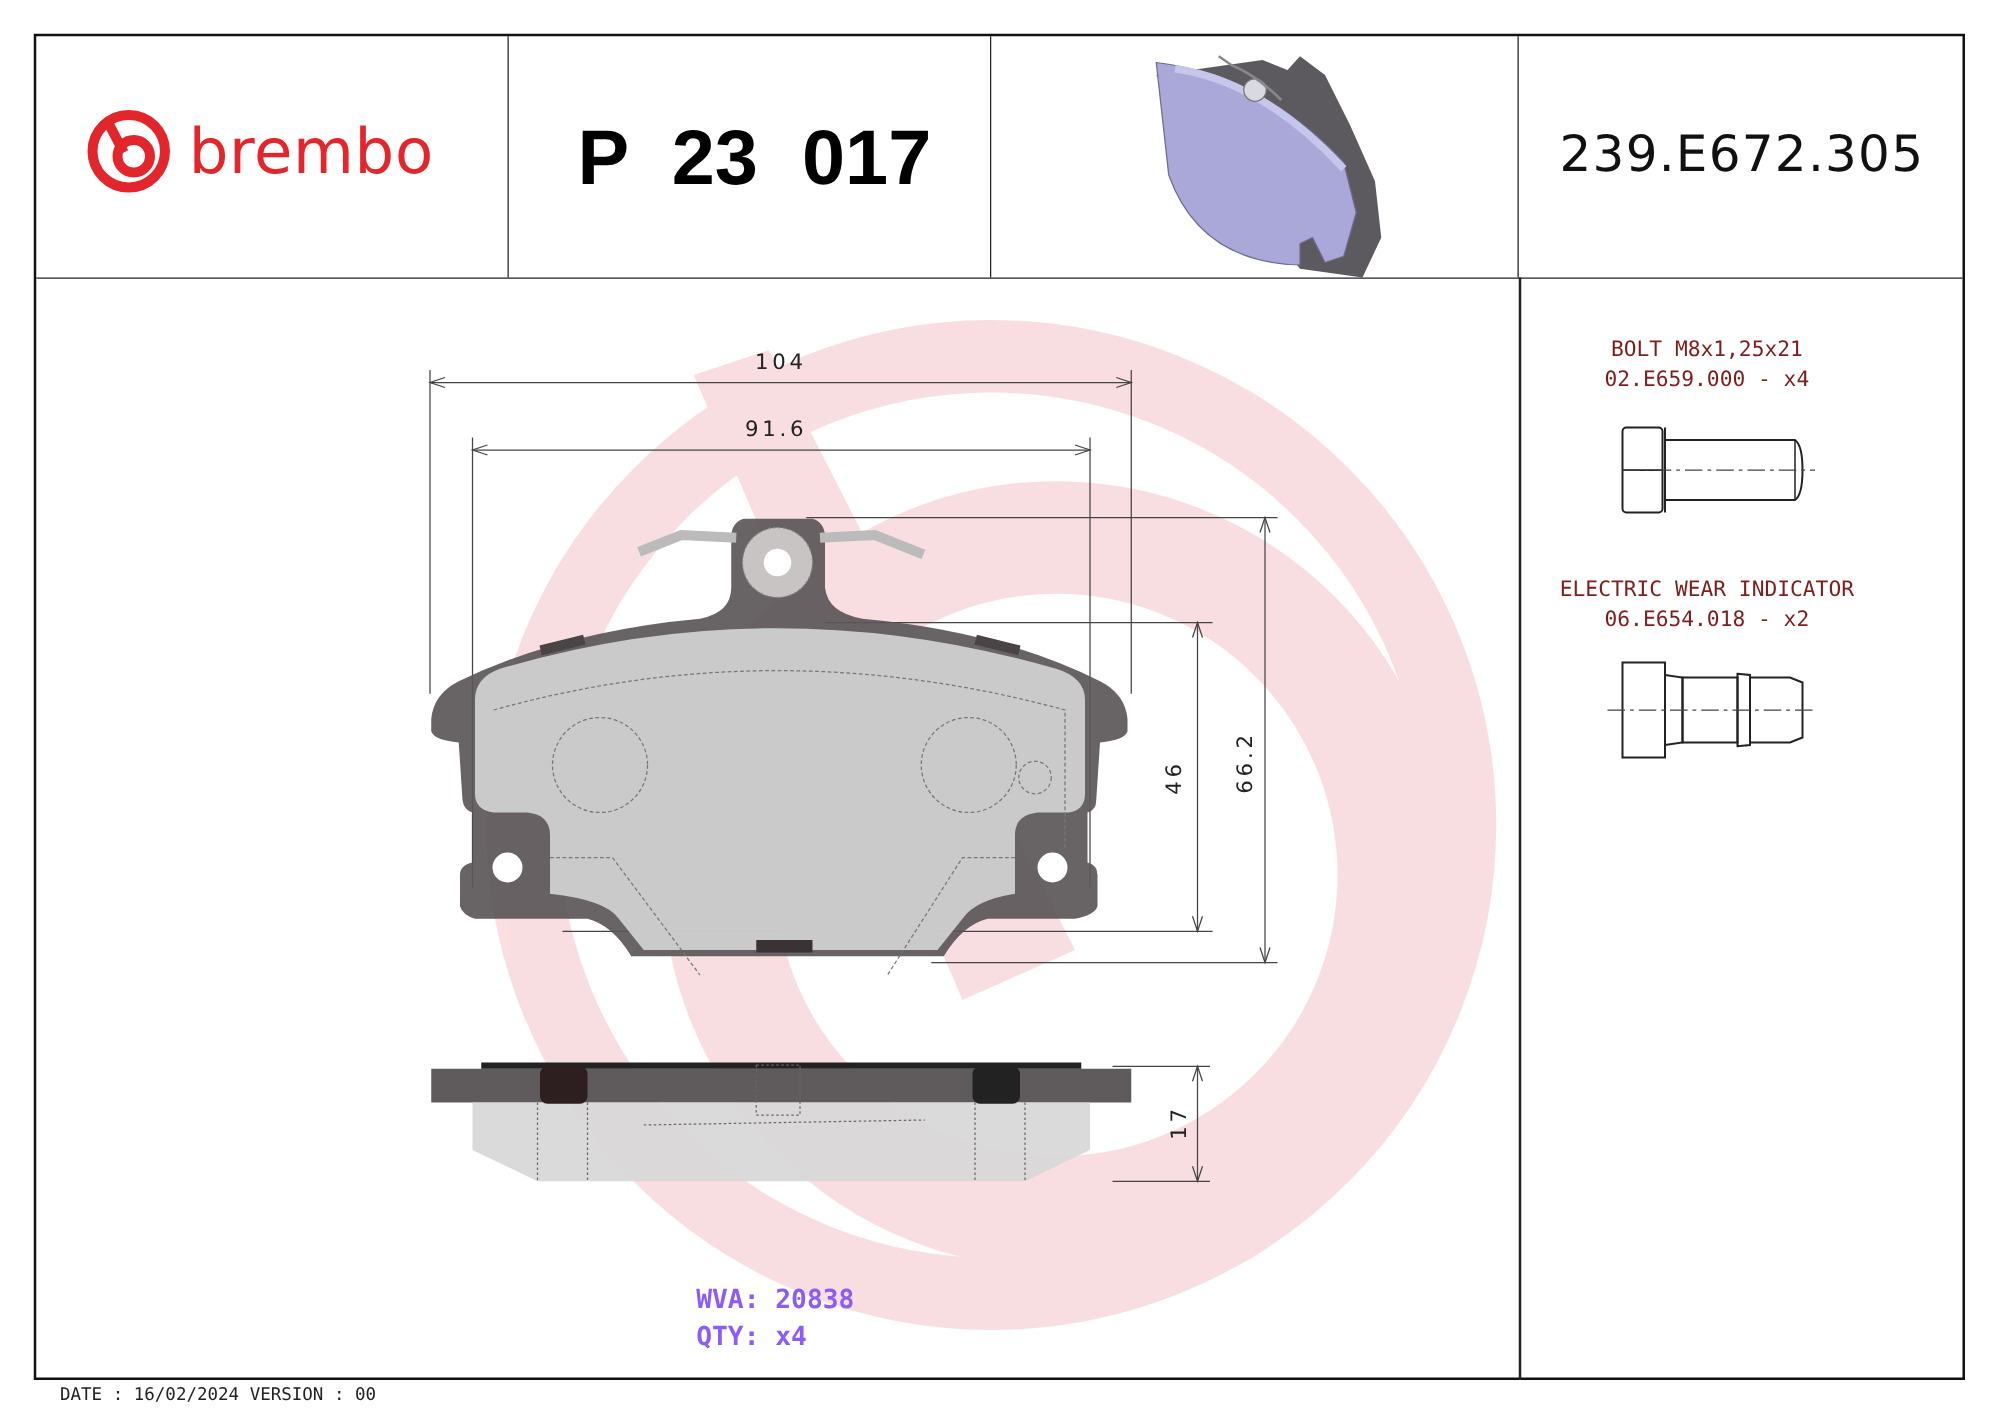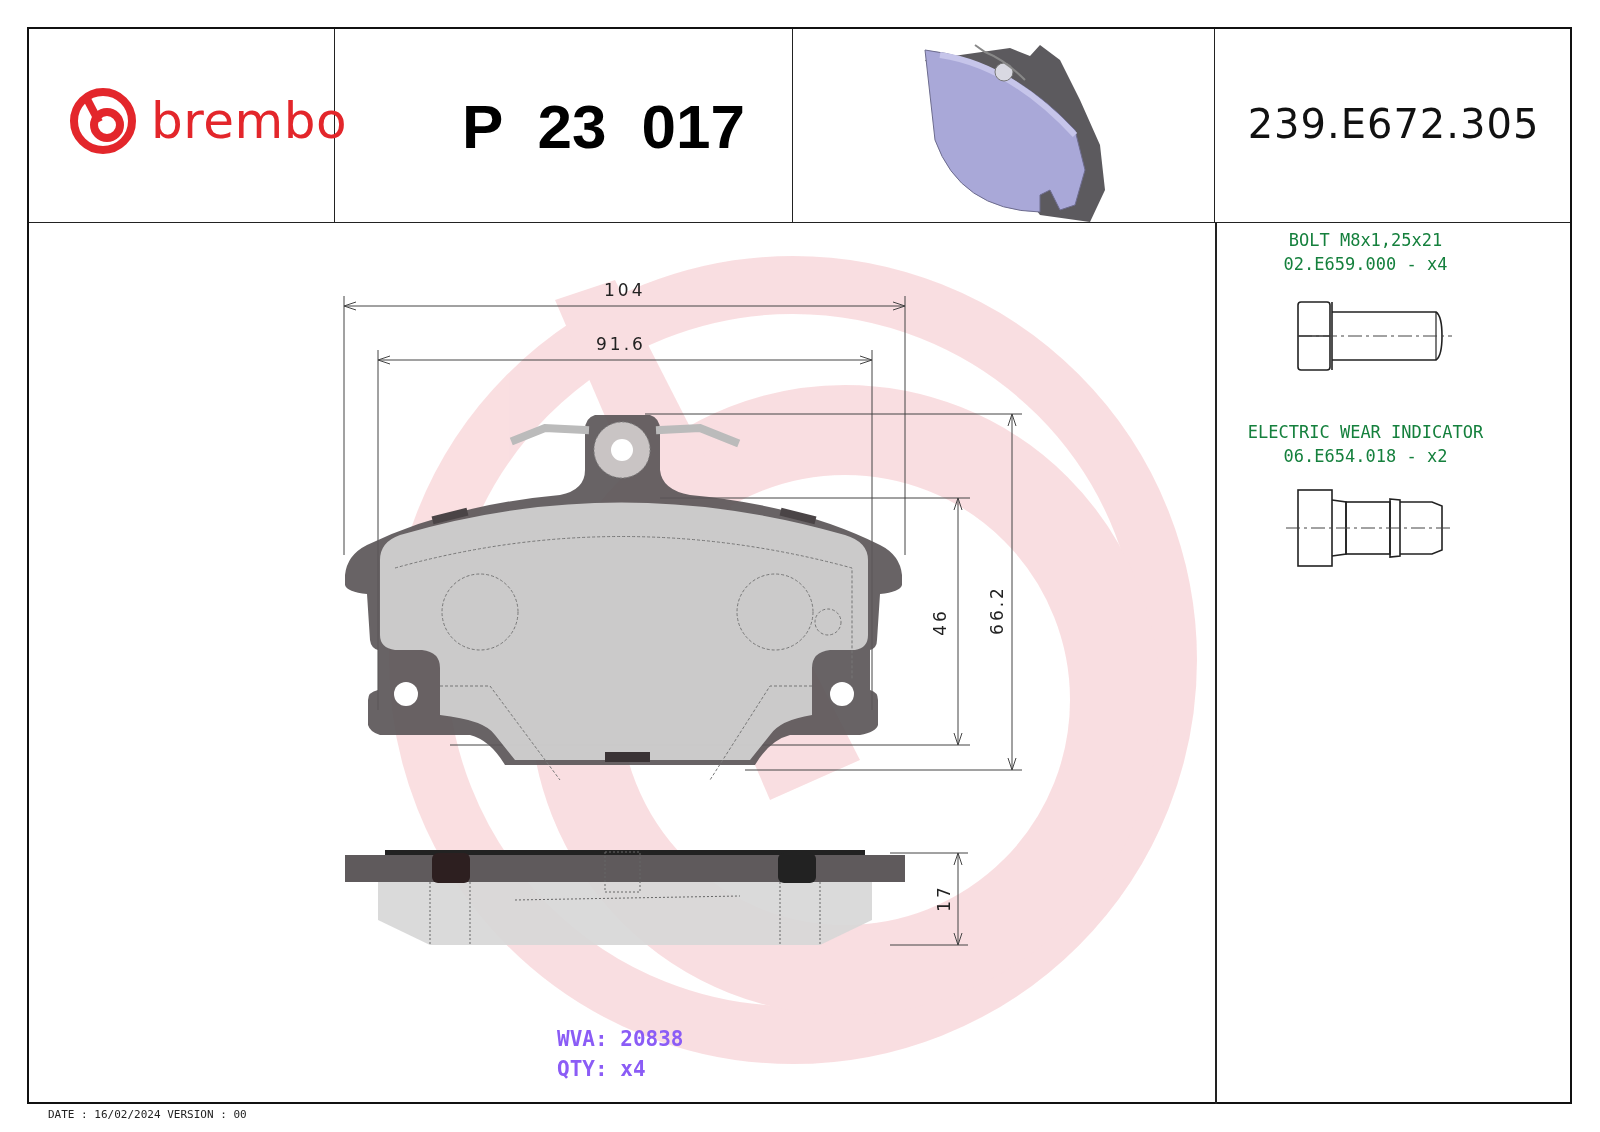--- a/index.html
+++ b/index.html
@@ -1,40 +1,40 @@
 <!DOCTYPE html>
 <html><head>
 <meta charset="utf-8">
 <style>
   html, body { margin: 0; padding: 0; background: #ffffff; }
   body { width: 1600px; height: 1132px; position: relative; overflow: hidden; font-family: "Liberation Sans", sans-serif; }
   .sheet { position: absolute; left: 27px; top: 27px; width: 1545px; height: 1077px; border: 2px solid #111; box-sizing: border-box; }
   .hdr-row { position: absolute; left: 0; top: 0; width: 100%; height: 193px; border-bottom: 1.5px solid #222; }
   .cell { position: absolute; top: 0; height: 193px; box-sizing: border-box; border-right: 1.5px solid #222; }
-  .c1 { left: 0; width: 306px; }
+  .c1 { left: 0; width: 378px; }
   .c2 { left: 386px; width: 378px; text-decoration: underline; }
   .c3 { left: 764px; width: 422px; }
   .c4 { left: 1186px; width: 357px; border-right: none; }
   .side-col { position: absolute; left: 1186px; top: 193px; width: 1.5px; height: 882px; background: #222; }
 
   .logo { position: absolute; left: 40px; top: 58px; display: flex; align-items: center; }
   .logo-word { color: #e3262b; font-family: "DejaVu Sans", sans-serif; font-size: 50px; font-weight: 500; margin-left: 14px; letter-spacing: 0.5px; }
   .part-no { position: absolute; left: 0; width: 100%; top: 62px; text-align: center; font-family: "Liberation Sans", sans-serif; font-weight: bold; font-size: 62px; color: #000; word-spacing: 18px; }
   .ref-code { position: absolute; left: 0; width: 100%; top: 72px; text-align: center; font-family: "DejaVu Sans", sans-serif; font-size: 40px; color: #111; letter-spacing: 1px; }
 
-  .mono { font-family: "DejaVu Sans Mono", monospace; color: #15803d; }
+  .mono { font-family: "DejaVu Sans Mono", monospace; color: #7f1d1d; margin-top: 40px; }
   .side-block { position: absolute; left: 1188px; width: 355px; text-align: center; font-size: 17px; line-height: 24px; }
 
   .drawing { position: absolute; left: 0; top: 0; width: 1600px; height: 1132px; }
   .dim { position: absolute; font-family: "DejaVu Sans", sans-serif; font-size: 17px; color: #222; letter-spacing: 3px; }
   .vert { transform: rotate(-90deg); transform-origin: center; }
 
   .wva { position: absolute; left: 557px; top: 1024px; font-family: "DejaVu Sans Mono", monospace; font-weight: bold; font-size: 21px; color: #8b5cf6; line-height: 30px; }
   .wva span { display: inline-block; }
-  .footer { position: absolute; left: 48px; top: 1108px; font-family: "DejaVu Sans Mono", monospace; font-size: 11px; color: #222; }
+  .footer { position: absolute; left: 48px; top: 1108px; font-family: "DejaVu Sans Mono", monospace; font-size: 14px; color: #222; }
 </style>
 </head>
 <body>
 
 <svg class="drawing" viewBox="0 0 1600 1132" xmlns="http://www.w3.org/2000/svg">
 
   <g opacity="0.85">
     <circle cx="793" cy="660" r="375" fill="none" stroke="#f9d9dc" stroke-width="58"></circle>
     <circle cx="845" cy="700" r="270" fill="none" stroke="#f9d9dc" stroke-width="90"></circle>
     <polygon points="555,300 615,280 860,760 770,800" fill="#f9d9dc"></polygon>

